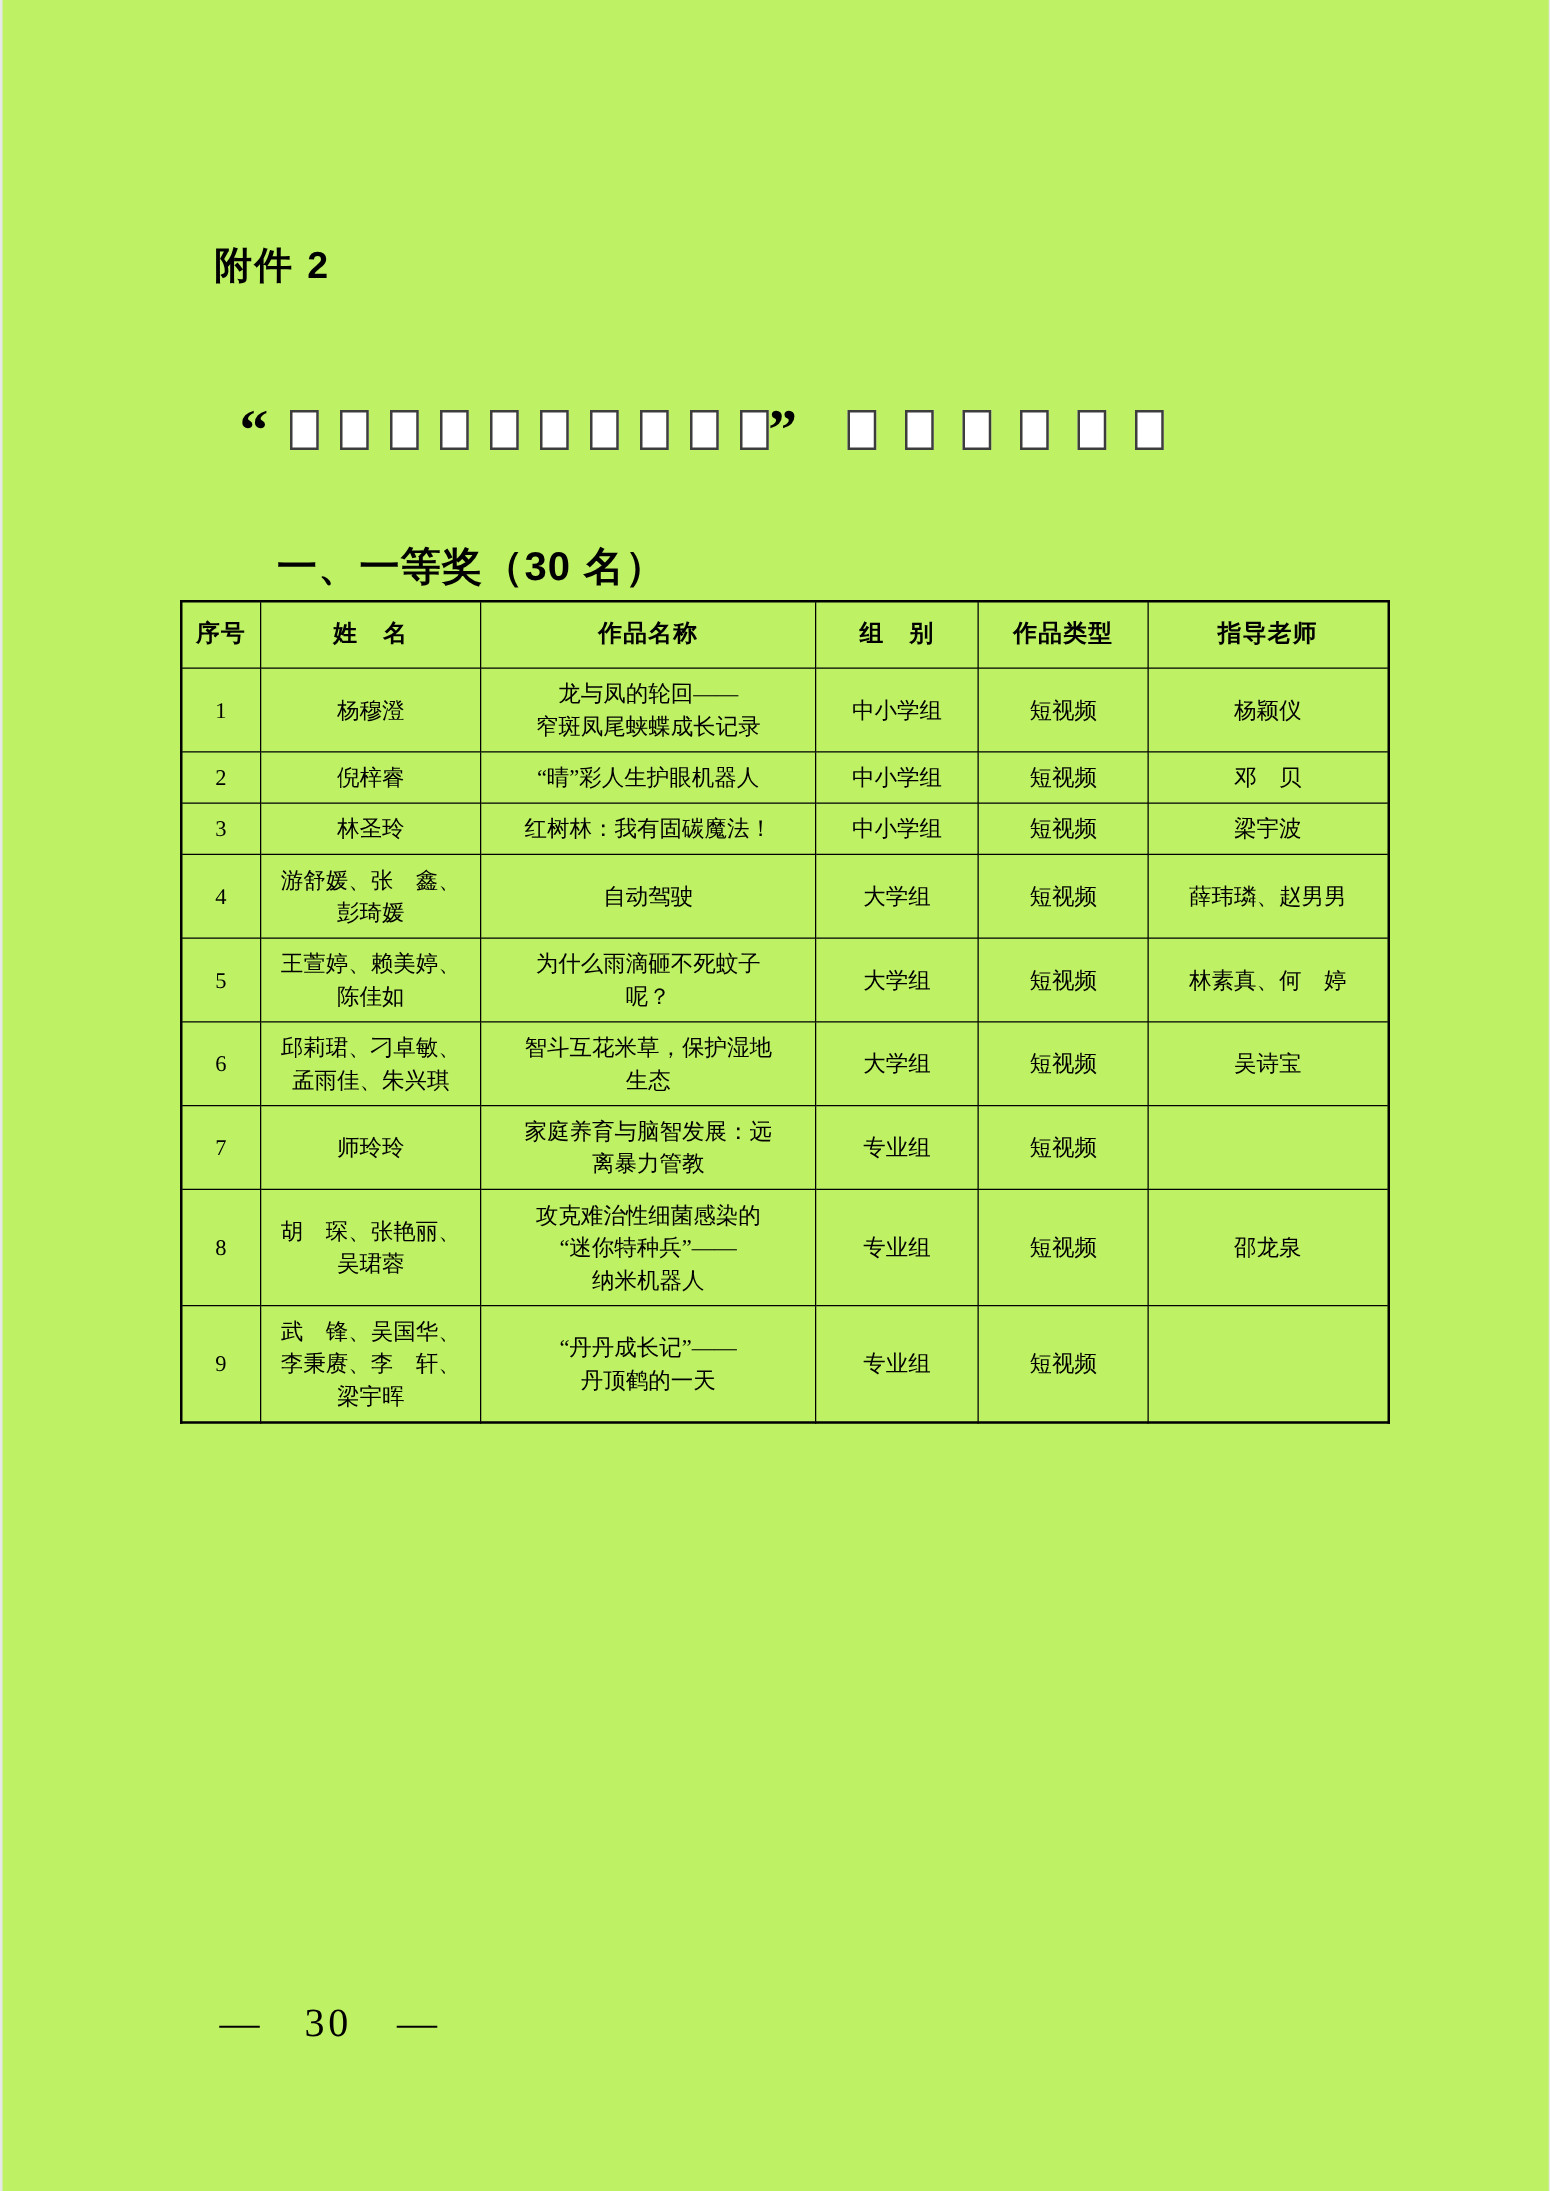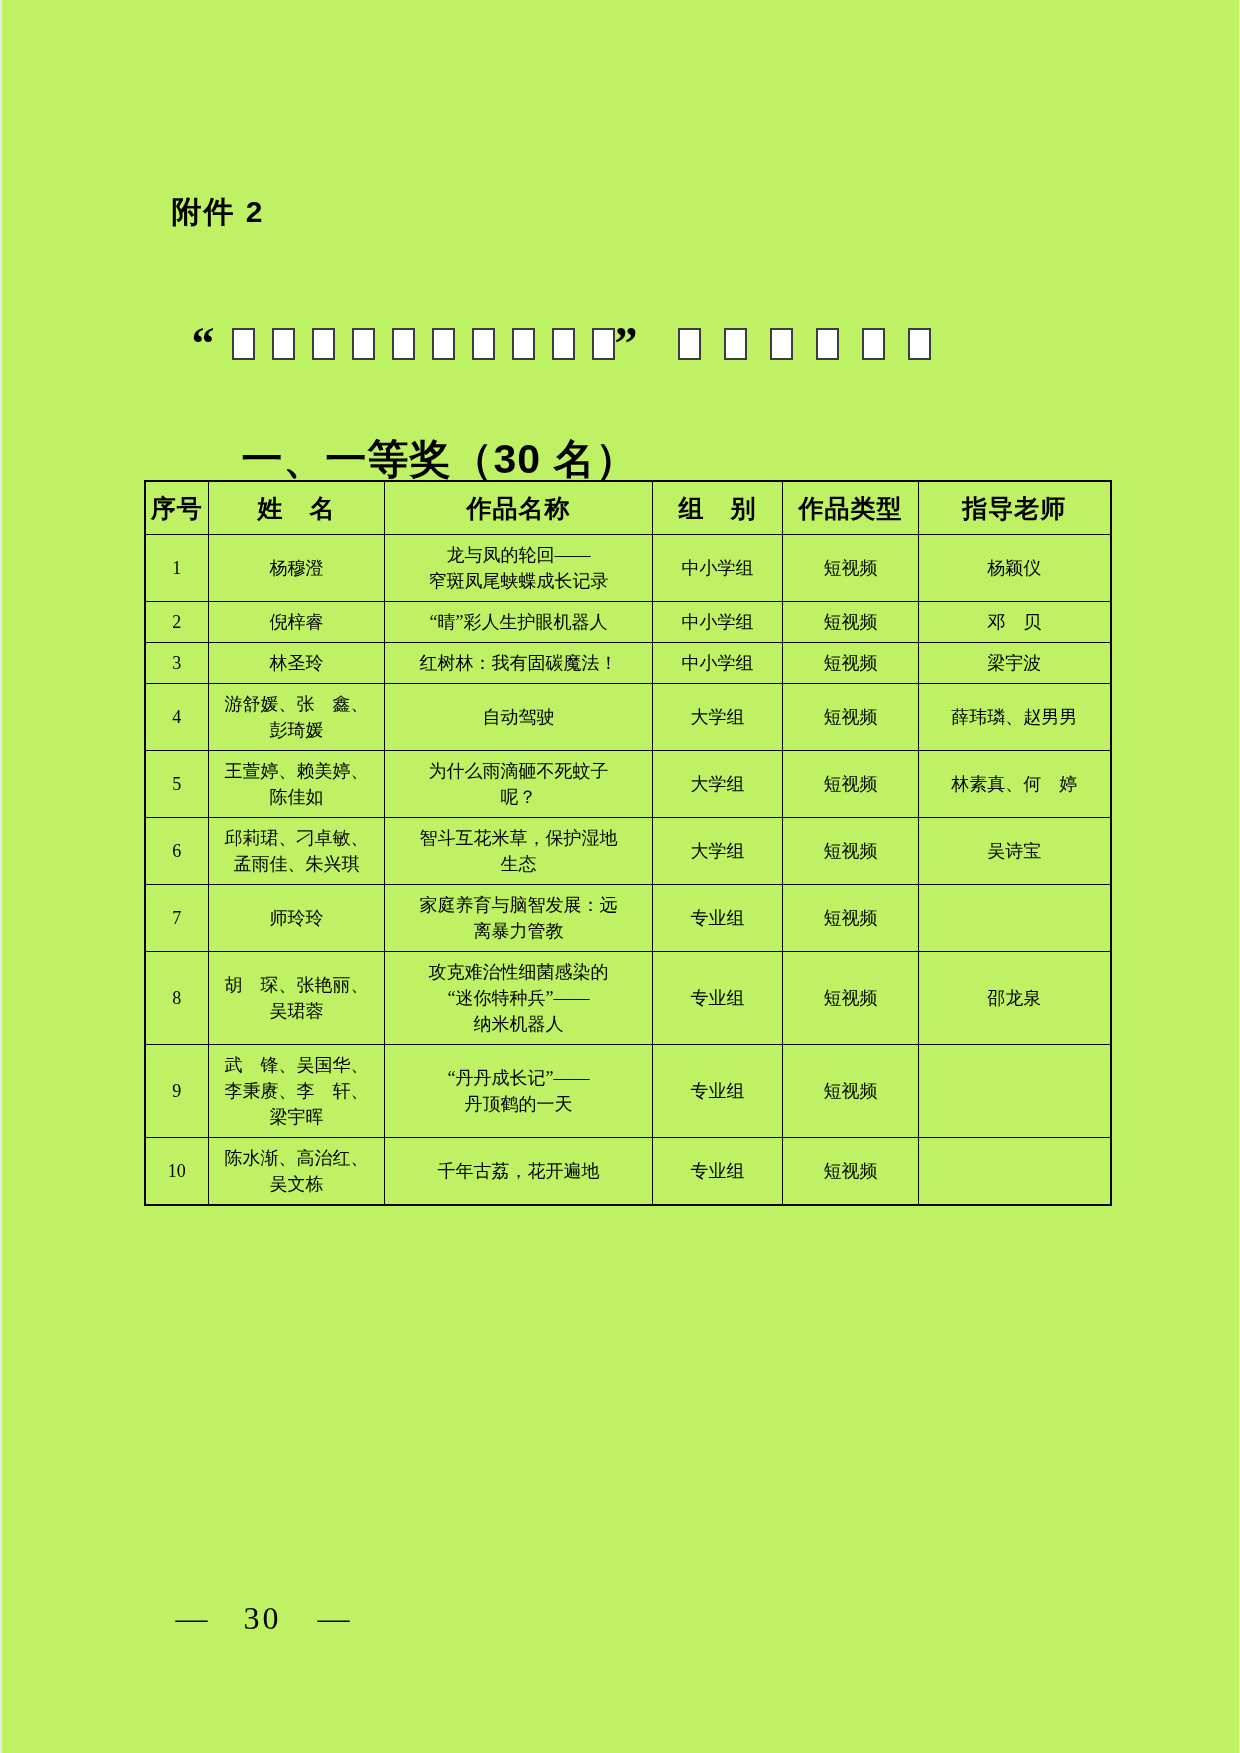--- a/index.html
+++ b/index.html
@@ -28,42 +28,42 @@
   }
   .tofu {
     display:inline-block; width:23px; height:32px;
     border:2px solid #3d3d3d; background:#ffffff;
     vertical-align:middle; box-sizing:border-box;
   }
   .tofu-run-1 .tofu { margin-left:17px; }
   .tofu-run-2 { margin-left:40px; }
   .tofu-run-2 .tofu { margin-right:23px; }
   .section-heading {
-    position:absolute; left:240px; top:432px;
+    position:absolute; left:220px; top:432px;
     font-family:"Liberation Sans", sans-serif;
-    font-weight:bold; font-size:41px; letter-spacing:1px;
+    font-weight:bold; font-size:32px; letter-spacing:1px;
     white-space:nowrap;
   }
   table.award-table {
     position:absolute; left:142px; top:480px;
     width:966px; table-layout:fixed;
     border-collapse:collapse;
     font-size:18px;
   }
   table.award-table th, table.award-table td {
     border:1px solid #000;
     text-align:center; vertical-align:middle;
     padding:7px 4px; line-height:26px;
     white-space:pre-line;
     overflow:hidden;
   }
   table.award-table { border:2px solid #000; }
   table.award-table th {
     font-family:"Liberation Sans", sans-serif;
-    font-weight:bold; font-size:25px;
+    font-weight:bold; font-size:19px;
     padding:13px 2px; line-height:26px;
     letter-spacing:1px;
   }
   .footer {
     position:absolute; left:174px; top:1600px;
     font-size:32px; white-space:nowrap;
   }
   .footer .dash { letter-spacing:0; }
   .footer .page-num { margin:0 28px; letter-spacing:3px; }
 </style>
@@ -181,29 +181,20 @@
           <td>9</td>
           <td>武　锋、吴国华、
 李秉赓、李　轩、
 梁宇晖</td>
           <td>“丹丹成长记”——
 丹顶鹤的一天</td>
           <td>专业组</td>
           <td>短视频</td>
           <td></td>
         </tr>
-        <tr>
-          <td>10</td>
-          <td>陈水渐、高治红、
-吴文栋</td>
-          <td>千年古荔，花开遍地</td>
-          <td>专业组</td>
-          <td>短视频</td>
-          <td></td>
-        </tr>
       </tbody>
   </table>
 
   <div class="footer">
     <span class="dash">—</span>
     <span class="page-num">30</span>
     <span class="dash">—</span>
   </div>
 
 </div>

